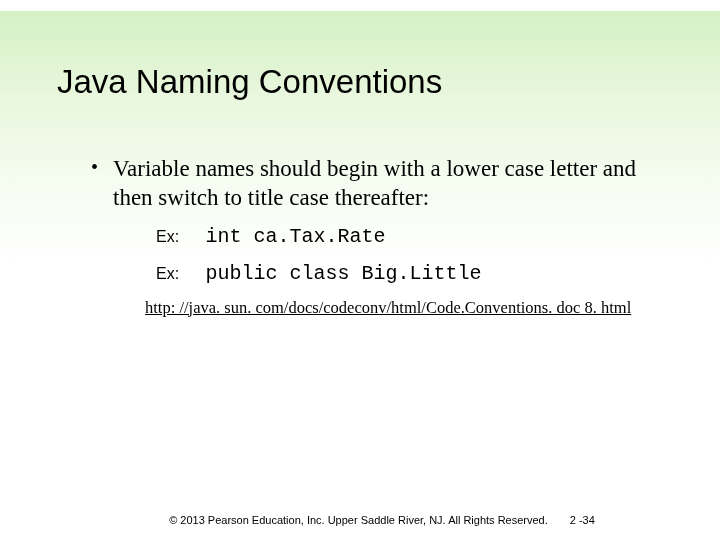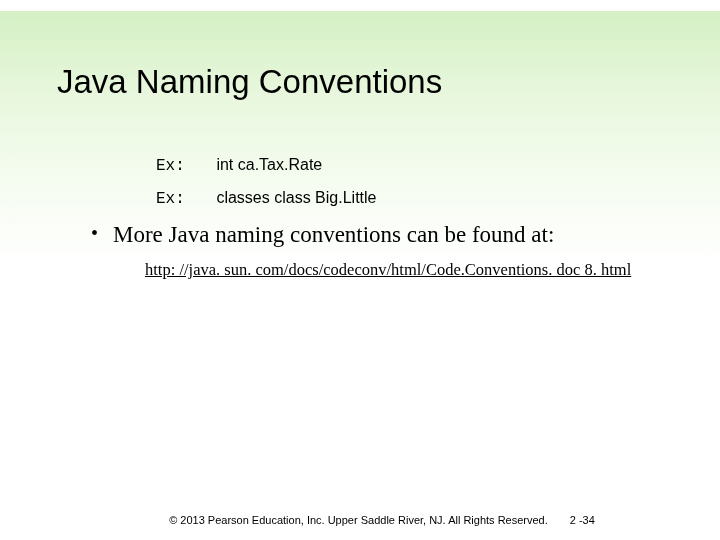--- a/index.html
+++ b/index.html
@@ -38,25 +38,25 @@
     top: 0;
     font-size: 20px;
   }
   .sub {
     font-size: 16px;
     padding-left: 56px;
     margin-bottom: 6px;
     line-height: 1.3;
   }
   .sub .label {
-    font-family: Liberation Mono, monospace;
+    font-family: Liberation Sans, sans-serif;
   }
   .mono {
-    font-family: Liberation Sans, sans-serif;
-    font-size: 16px;
+    font-family: Liberation Mono, monospace;
+    font-size: 20px;
   }
   .link {
     font-size: 16.5px;
     padding-left: 56px;
     margin-bottom: 6px;
     text-decoration: underline;
     font-family: Liberation Serif, serif;
   }
   .footer {
     position: absolute;
@@ -70,29 +70,29 @@
     justify-content: center;
   }
 </style>
 </head>
 <body>
 
 <h1 class="title">Java Naming Conventions</h1>
 
 <div class="content">
   <ul>
+    <li class="bullet">Variable names should begin with a lower case letter and then switch to title case thereafter:</li>
     <div class="sub">
       <span class="label">Ex: </span><span class="mono">int ca.Tax.Rate</span>
     </div>
 
     <div class="sub">
-      <span class="label">Ex: </span><span class="mono">classes class Big.Little</span>
+      <span class="label">Ex: </span><span class="mono">public class Big.Little</span>
     </div>
 
-    <li class="bullet">More Java naming conventions can be found at:</li>
     <div class="link">http: //java. sun. com/docs/codeconv/html/Code.Conventions. doc 8. html</div>
 
   </ul>
 </div>
 
 <div class="footer">
   <span>© 2013 Pearson Education, Inc. Upper Saddle River, NJ. All Rights Reserved.</span>
   <span>2 -34</span>
 </div>
 

